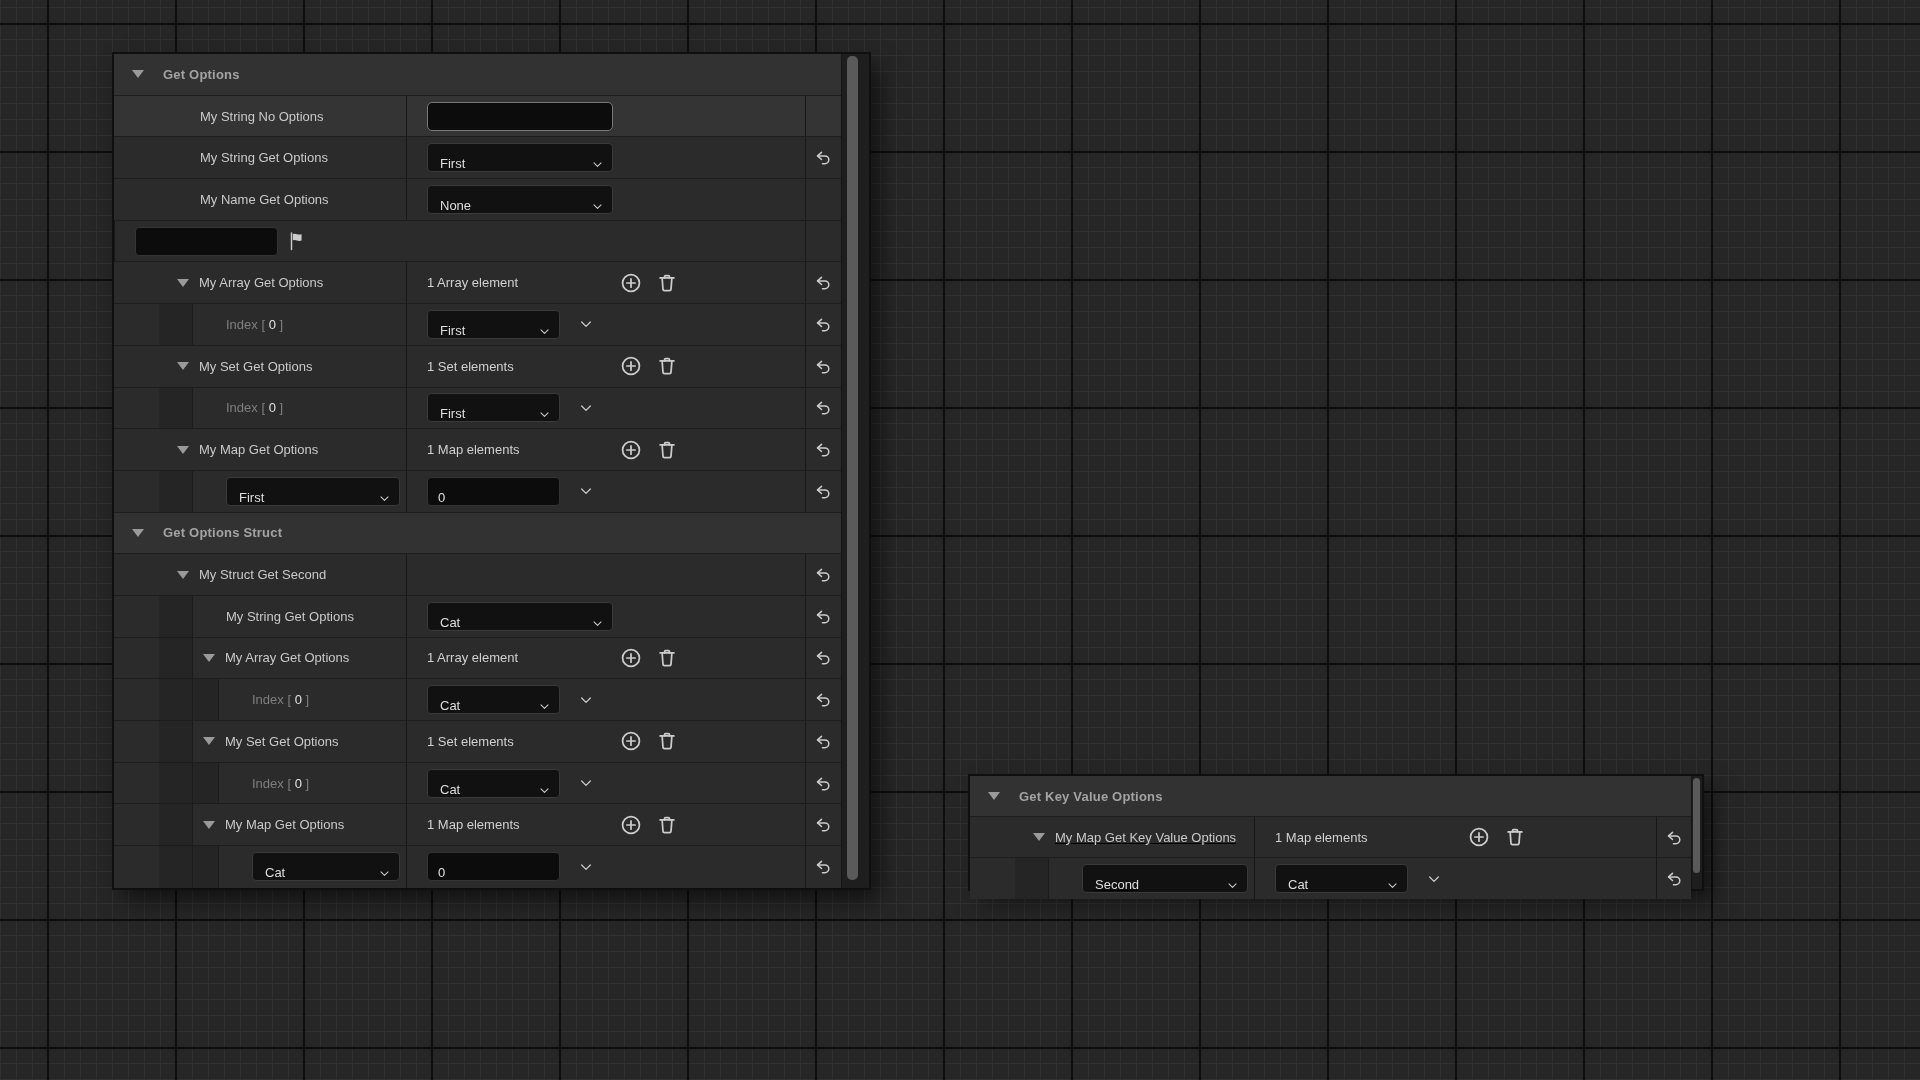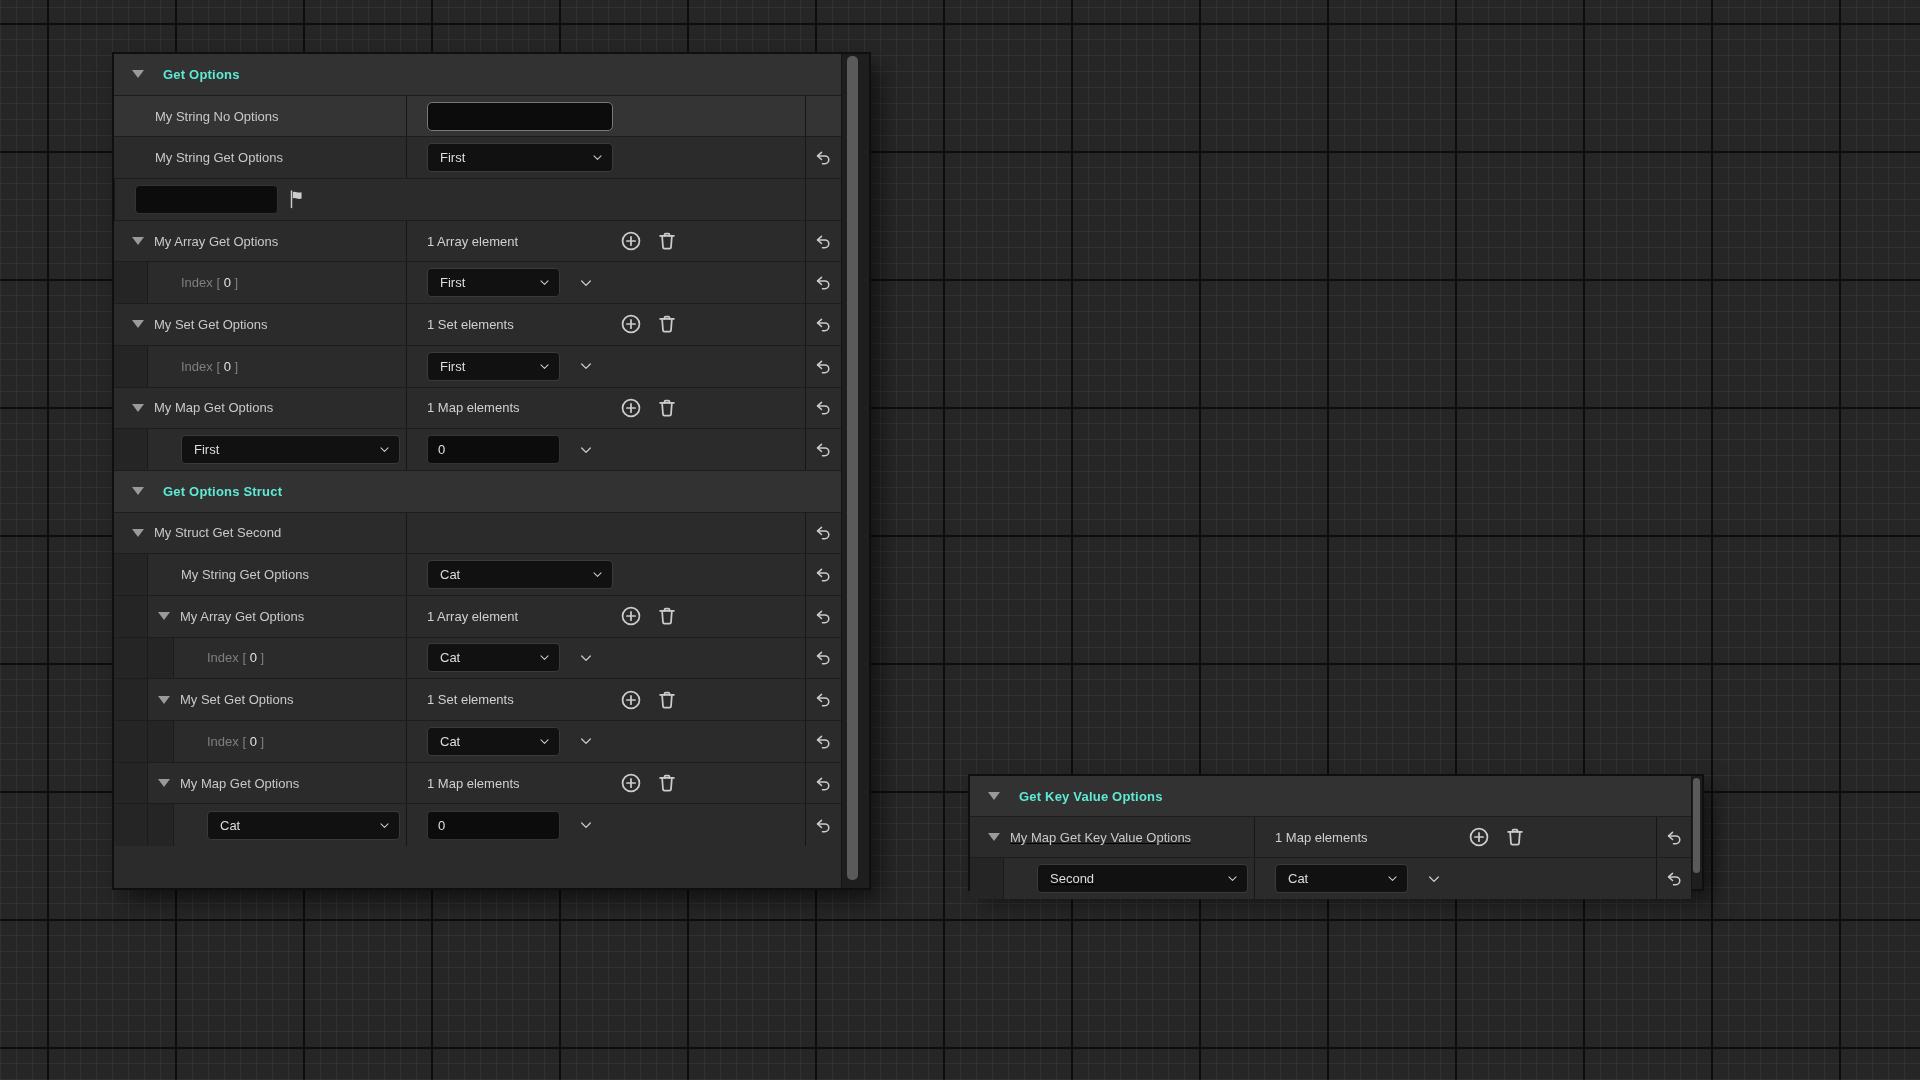--- a/index.html
+++ b/index.html
@@ -27,44 +27,44 @@
   .panel-right .scroll-lane{width:10px;}
   .scroll-thumb{position:absolute;background:#5a5a5a;border-radius:5px;}
   .panel-left .scroll-thumb{left:5px;top:2px;width:11px;height:824px;}
   .panel-right .scroll-thumb{left:1px;top:2px;width:7px;height:95px;}
 
   .hrow,.row{display:flex;flex:none;align-items:stretch;border-bottom:1px solid #1d1d1d;box-sizing:border-box;}
   .panel-left .hrow,.panel-left .row{height:41.7px;}
   .panel-right .hrow,.panel-right .row{height:41px;}
   .row:last-child{border-bottom:none;}
   .hrow{background:#323232;align-items:center;padding-left:18px;}
-  .hrow .title{font-size:13px;font-weight:bold;color:#5eead4;margin-left:9px;letter-spacing:.2px;}
+  .hrow .title{font-size:13px;font-weight:bold;color:#a3a3a3;margin-left:9px;letter-spacing:.2px;}
 
   .cell{display:flex;align-items:center;box-sizing:border-box;background:#2b2b2b;min-width:0;}
   .row.hover .cell{background:#343434;}
-  .cell.label{flex:none;overflow:hidden;}
+  .cell.label{flex:none;overflow:hidden;padding-left:45px;}
   .panel-left .cell.label{width:292px;}
   .panel-right .cell.label{width:284px;text-decoration:underline;}
   .cell.value{flex:1;border-left:1px solid #171717;padding-left:20px;}
   .cell.reset{flex:none;border-left:1px solid #171717;justify-content:center;}
   .panel-left .cell.reset{width:36px;}
   .panel-right .cell.reset{width:35px;}
 
   .indent{flex:none;align-self:stretch;background:#252525;border-right:1px solid #1b1b1b;box-sizing:border-box;}
   .indent.d1{width:34px;}
   .indent.d2{width:26px;}
   .labwrap{display:flex;align-items:center;padding-left:18px;flex:1;min-width:0;}
   .labwrap.child{padding-left:10px;}
   .tri{flex:none;width:0;height:0;border-left:6.5px solid transparent;border-right:6.5px solid transparent;border-top:8px solid #9a9a9a;margin-right:10px;}
   .trispace{flex:none;width:13px;margin-right:10px;}
   .lab{font-size:13px;color:#c9c9c9;white-space:nowrap;overflow:hidden;}
   .lab .dim{color:#7f7f7f;}
   .lab .idx{color:#e3e3e3;}
 
-  .dropdown,.tinput{display:flex;align-items:center;height:29px;box-sizing:border-box;border-radius:4px;background:#111111;border:1px solid #3a3a3a;flex:none;gap:22px;}
+  .dropdown,.tinput{display:flex;align-items:flex-end;height:29px;box-sizing:border-box;border-radius:4px;background:#111111;border:1px solid #3a3a3a;flex:none;gap:22px;}
   .dropdown{justify-content:space-between;padding:0 8px 0 12px;cursor:pointer;}
   .dropdown .dd-text{font-size:13px;color:#dedede;white-space:nowrap;}
   .tinput{padding:0 10px;background:#0c0c0c;border-color:#343434;}
   .tinput.focused{border-color:#787878;border-radius:5px;}
   .tinput .in-text{font-size:13px;color:#e0e0e0;}
   .w-wide{width:186px;}
   .w-narrow{width:133px;}
   .w-medium{width:143px;}
   .keywrap{flex:1;display:flex;align-items:center;margin-right:6px;min-width:0;}
   .keywrap .dropdown{flex:1;}
@@ -117,20 +117,39 @@
         <div class="cell reset">
           <span class="iconbtn">
             <svg width="19" height="19" viewBox="0 0 24 24" fill="none" stroke="#cccccc" stroke-width="1.9" stroke-linecap="round" stroke-linejoin="round">
               <path d="M9.5 5.5 4.5 10l5 4.5"></path>
               <path d="M4.5 10h9.3a4.9 4.9 0 0 1 0 9.8h-3.1"></path>
             </svg>
           </span>
         </div>
       </div>
       <div class="row">
+        <div class="cell label">
+          <div class="labwrap">
+            <span class="trispace"></span>
+            <span class="lab">My Name Get Options</span>
+          </div>
+        </div>
+        <div class="cell value">
+          <div class="dropdown w-wide">
+            <span class="dd-text">None</span>
+            <span class="iconbtn">
+              <svg width="13" height="13" viewBox="0 0 24 24" fill="none" stroke="#cccccc" stroke-width="1.9" stroke-linecap="round" stroke-linejoin="round">
+                <path d="M5.5 9l6.5 6.5L18.5 9"></path>
+              </svg>
+            </span>
+          </div>
+        </div>
+        <div class="cell reset"></div>
+      </div>
+      <div class="row">
         <div class="cell value">
           <div class="tinput w-medium">
             <span class="in-text"></span>
           </div>
           <span class="iconbtn gap8">
             <svg width="22" height="22" viewBox="0 0 24 24" fill="none" stroke="#cccccc" stroke-width="1.9" stroke-linecap="round" stroke-linejoin="round">
               <path d="M6 3.2v18" stroke-width="1.6"></path>
               <path d="M7.5 4.5c3-1.6 5.5 1.6 9.5 0v7c-4 1.6-6.5-1.6-9.5 0z" fill="#cccccc" stroke="none"></path>
             </svg>
           </span>

